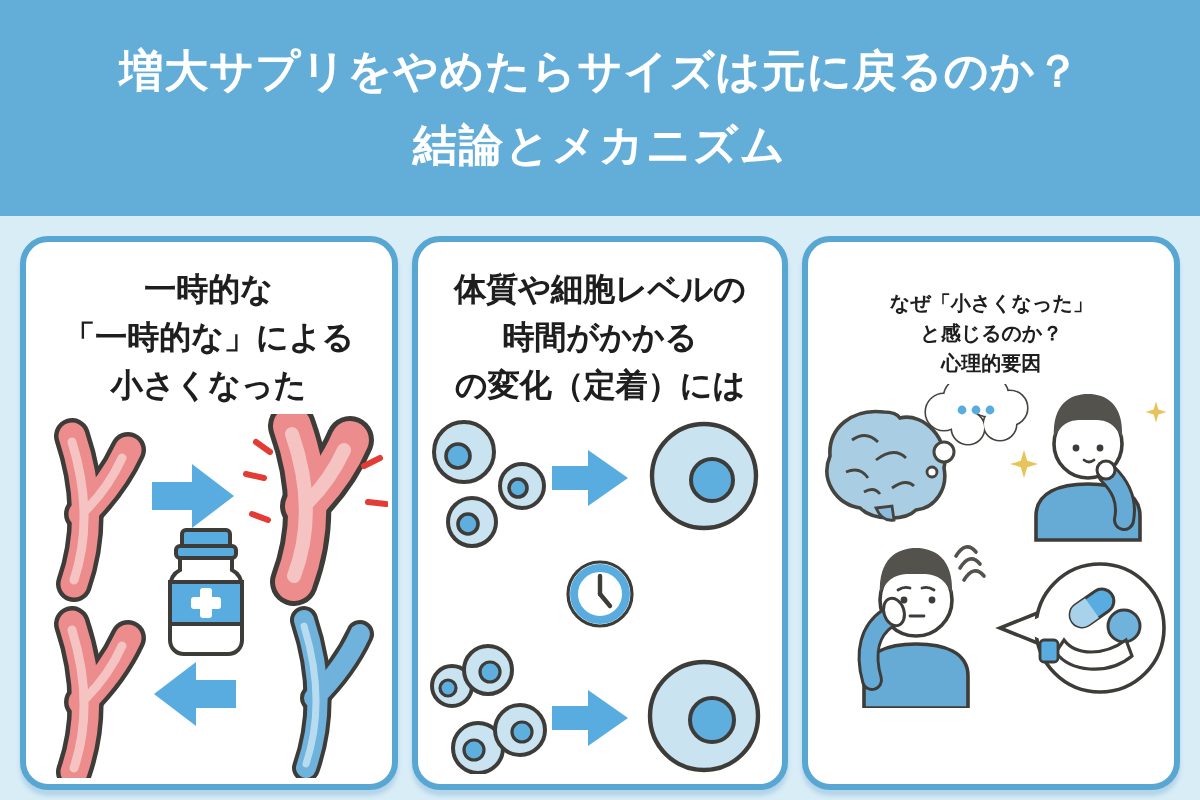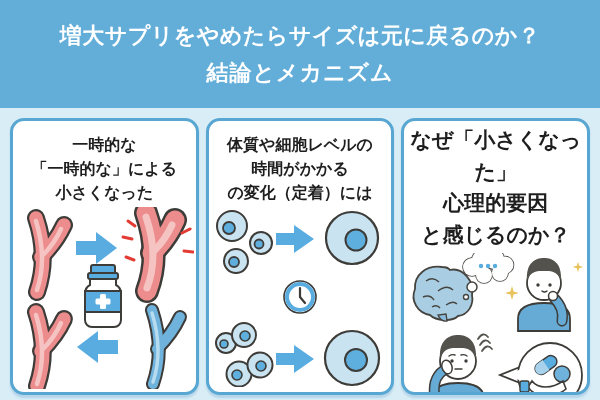--- a/index.html
+++ b/index.html
@@ -21,21 +21,21 @@
   }
   .card{
     flex:1;background:#FFFFFF;border:3px solid #58A7D3;border-radius:14px;
     height:277px;box-sizing:border-box;overflow:hidden;position:relative;
     box-shadow:0 3px 2px rgba(110,165,205,.35);
   }
   .card-title{
     text-align:center;font-weight:700;color:#1E1E1E;
     font-size:16px;line-height:1.5;margin-top:12px;
   }
-  .card-title.four-lines{font-size:21px;line-height:1.5;margin-top:4px;}
+  .card-title.four-lines{font-size:10px;line-height:1.5;margin-top:24px;}
   .illus{display:block;margin:2px auto 0 auto;}
 </style>
 </head>
 <body>
 
 <div class="header">
   <div class="l1">増大サプリをやめたらサイズは元に戻るのか？</div>
   <div class="l2">結論とメカニズム</div>
 </div>
 
@@ -149,22 +149,22 @@
       <g stroke="#3E3C38">
         <circle cx="142" cy="151" r="27" fill="#C9E3F1" stroke-width="2.2"></circle>
         <circle cx="146" cy="153" r="11" fill="#5FAFDE" stroke-width="2"></circle>
       </g>
     </svg>
   </div>
 
   <div class="card">
     <div class="card-title four-lines">
       <div>なぜ「小さくなった」</div>
+      <div>と感じるのか？</div>
       <div>心理的要因</div>
-      <div>と感じるのか？</div>
 
     </div>
     <svg class="illus" width="180" height="162" viewBox="0 0 180 162">
 
       <g transform="translate(4,12)">
         <path d="M32,2 C16,0 4,10 5,24 C0,36 8,48 20,50 C26,56 42,57 48,51 C58,50 64,40 62,30 C65,16 52,2 40,5 C38,2 34,2 32,2 Z" fill="#A9CEE4" stroke="#46443F" stroke-width="1.8"></path>
         <g fill="none" stroke="#46443F" stroke-width="1.4">
           <path d="M16,16 q7,-5 13,1"></path>
           <path d="M28,26 q9,-7 15,-1"></path>
           <path d="M13,32 q7,-3 11,3"></path>

